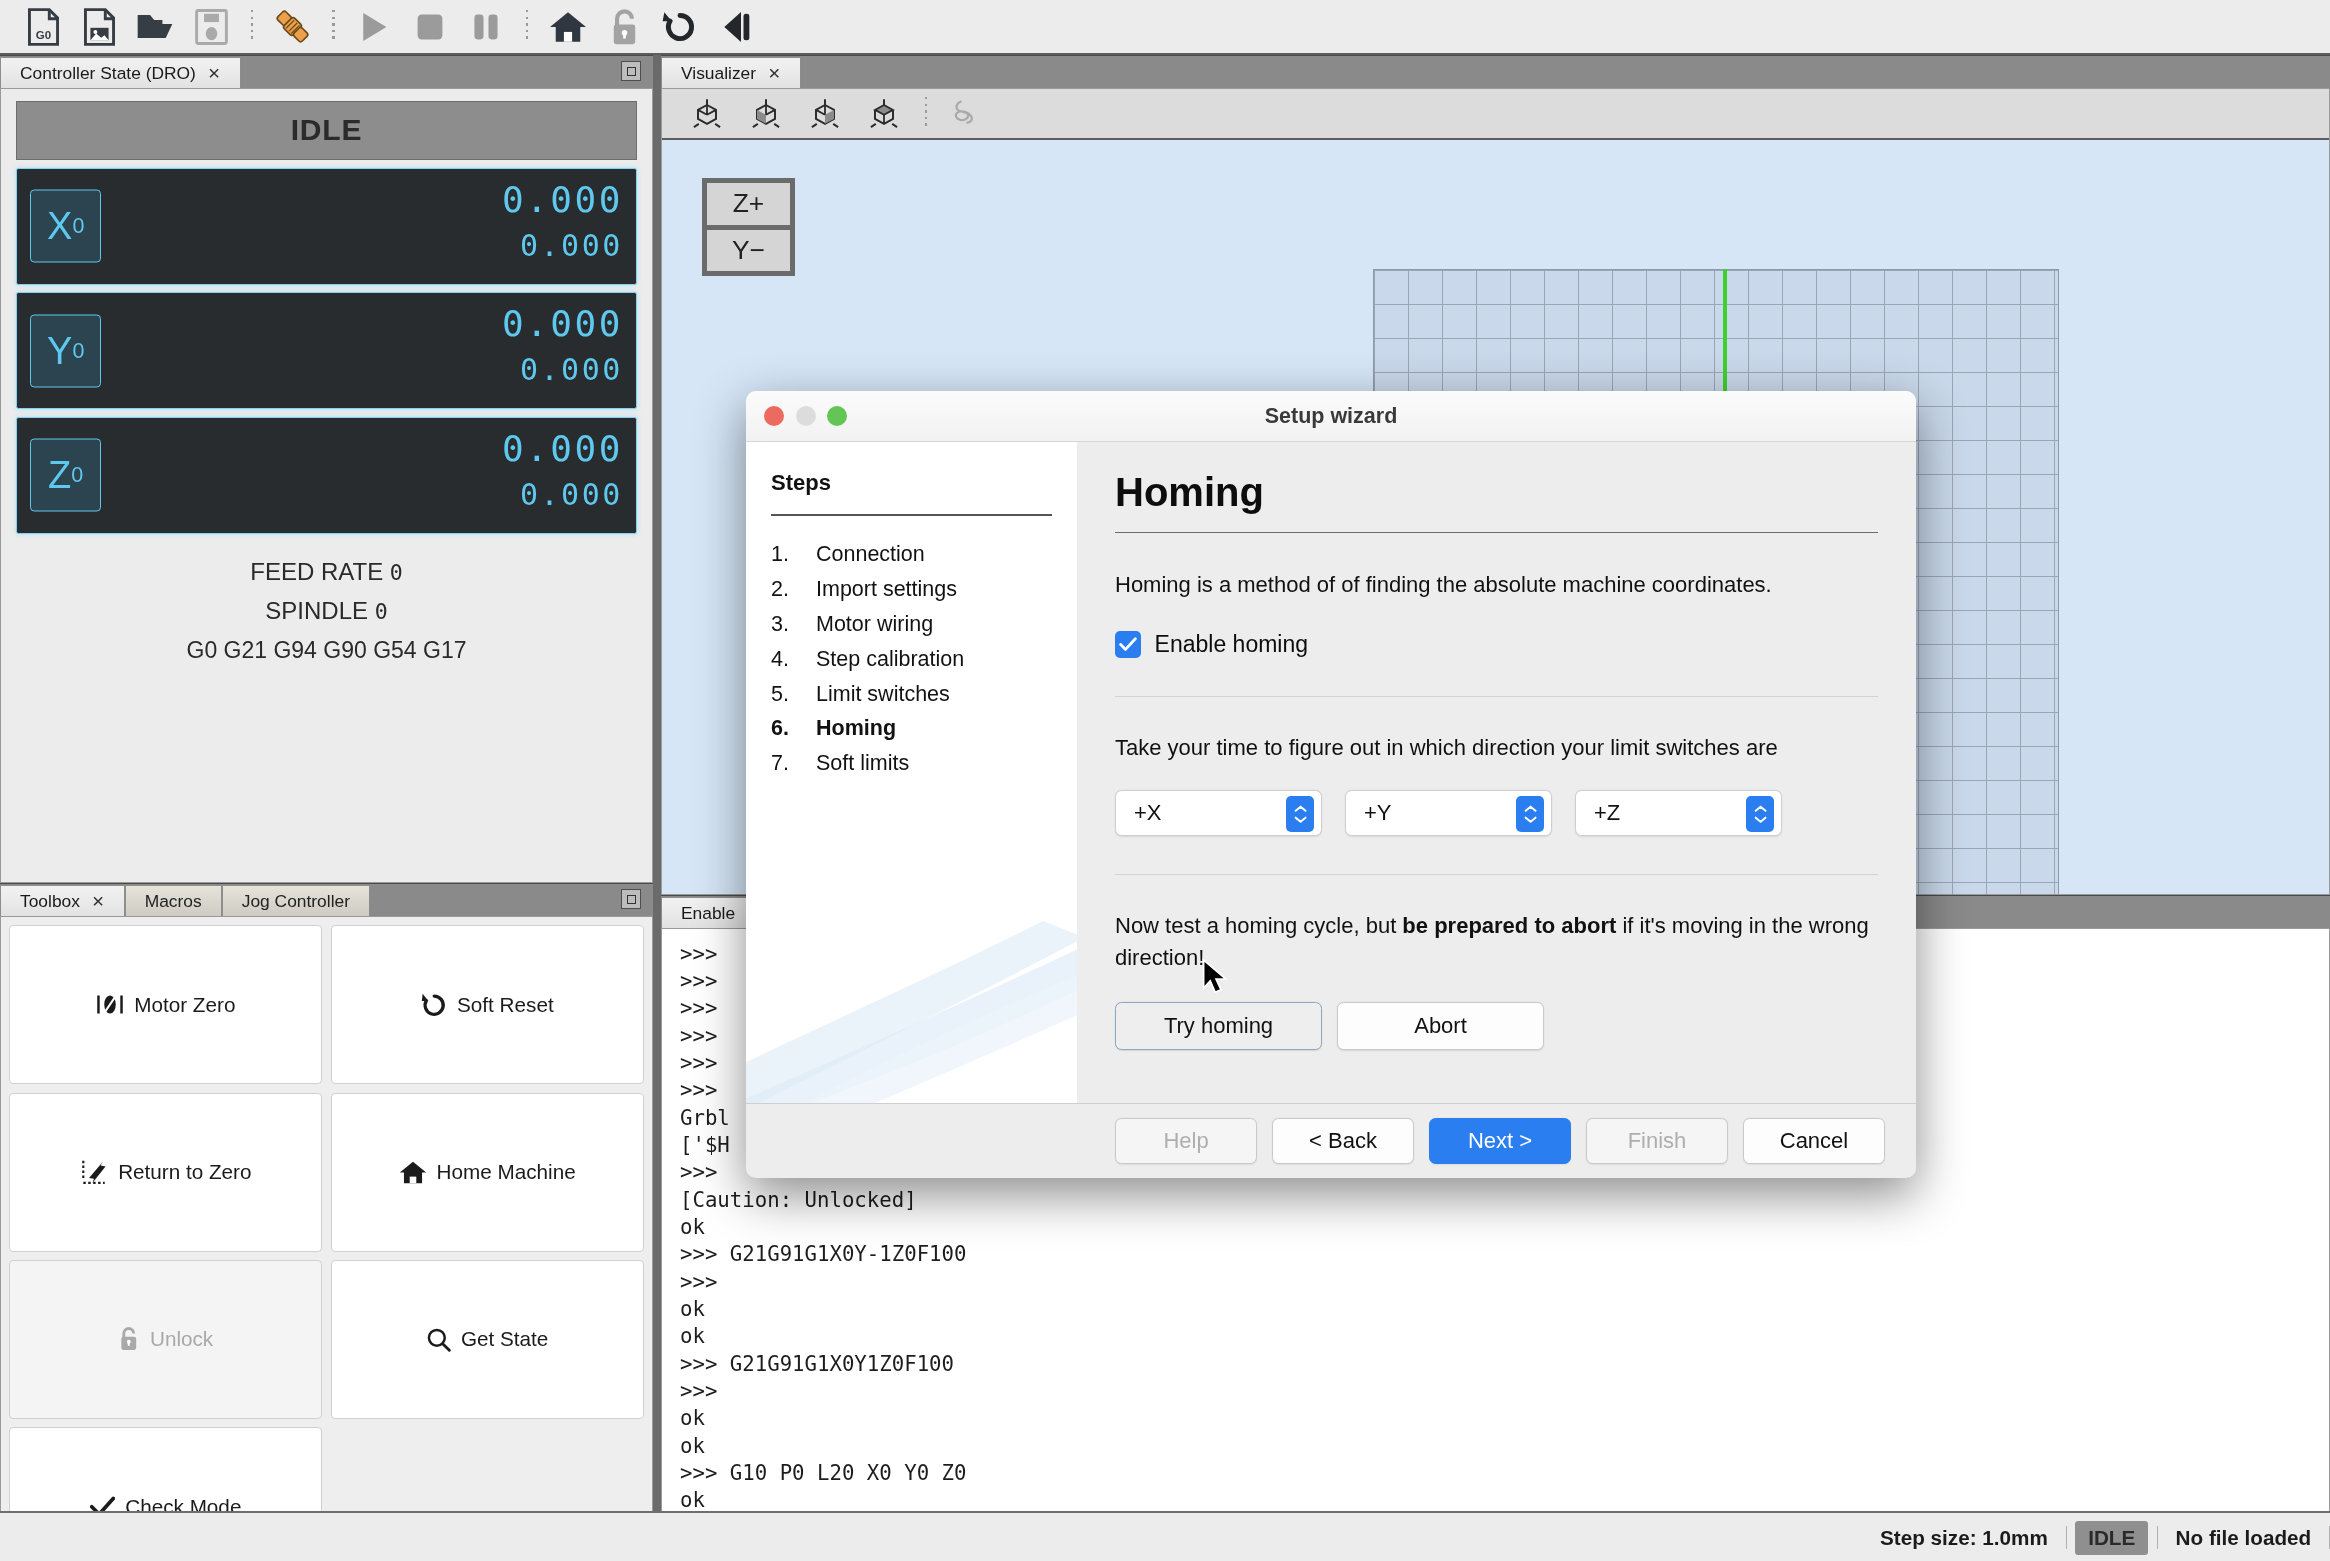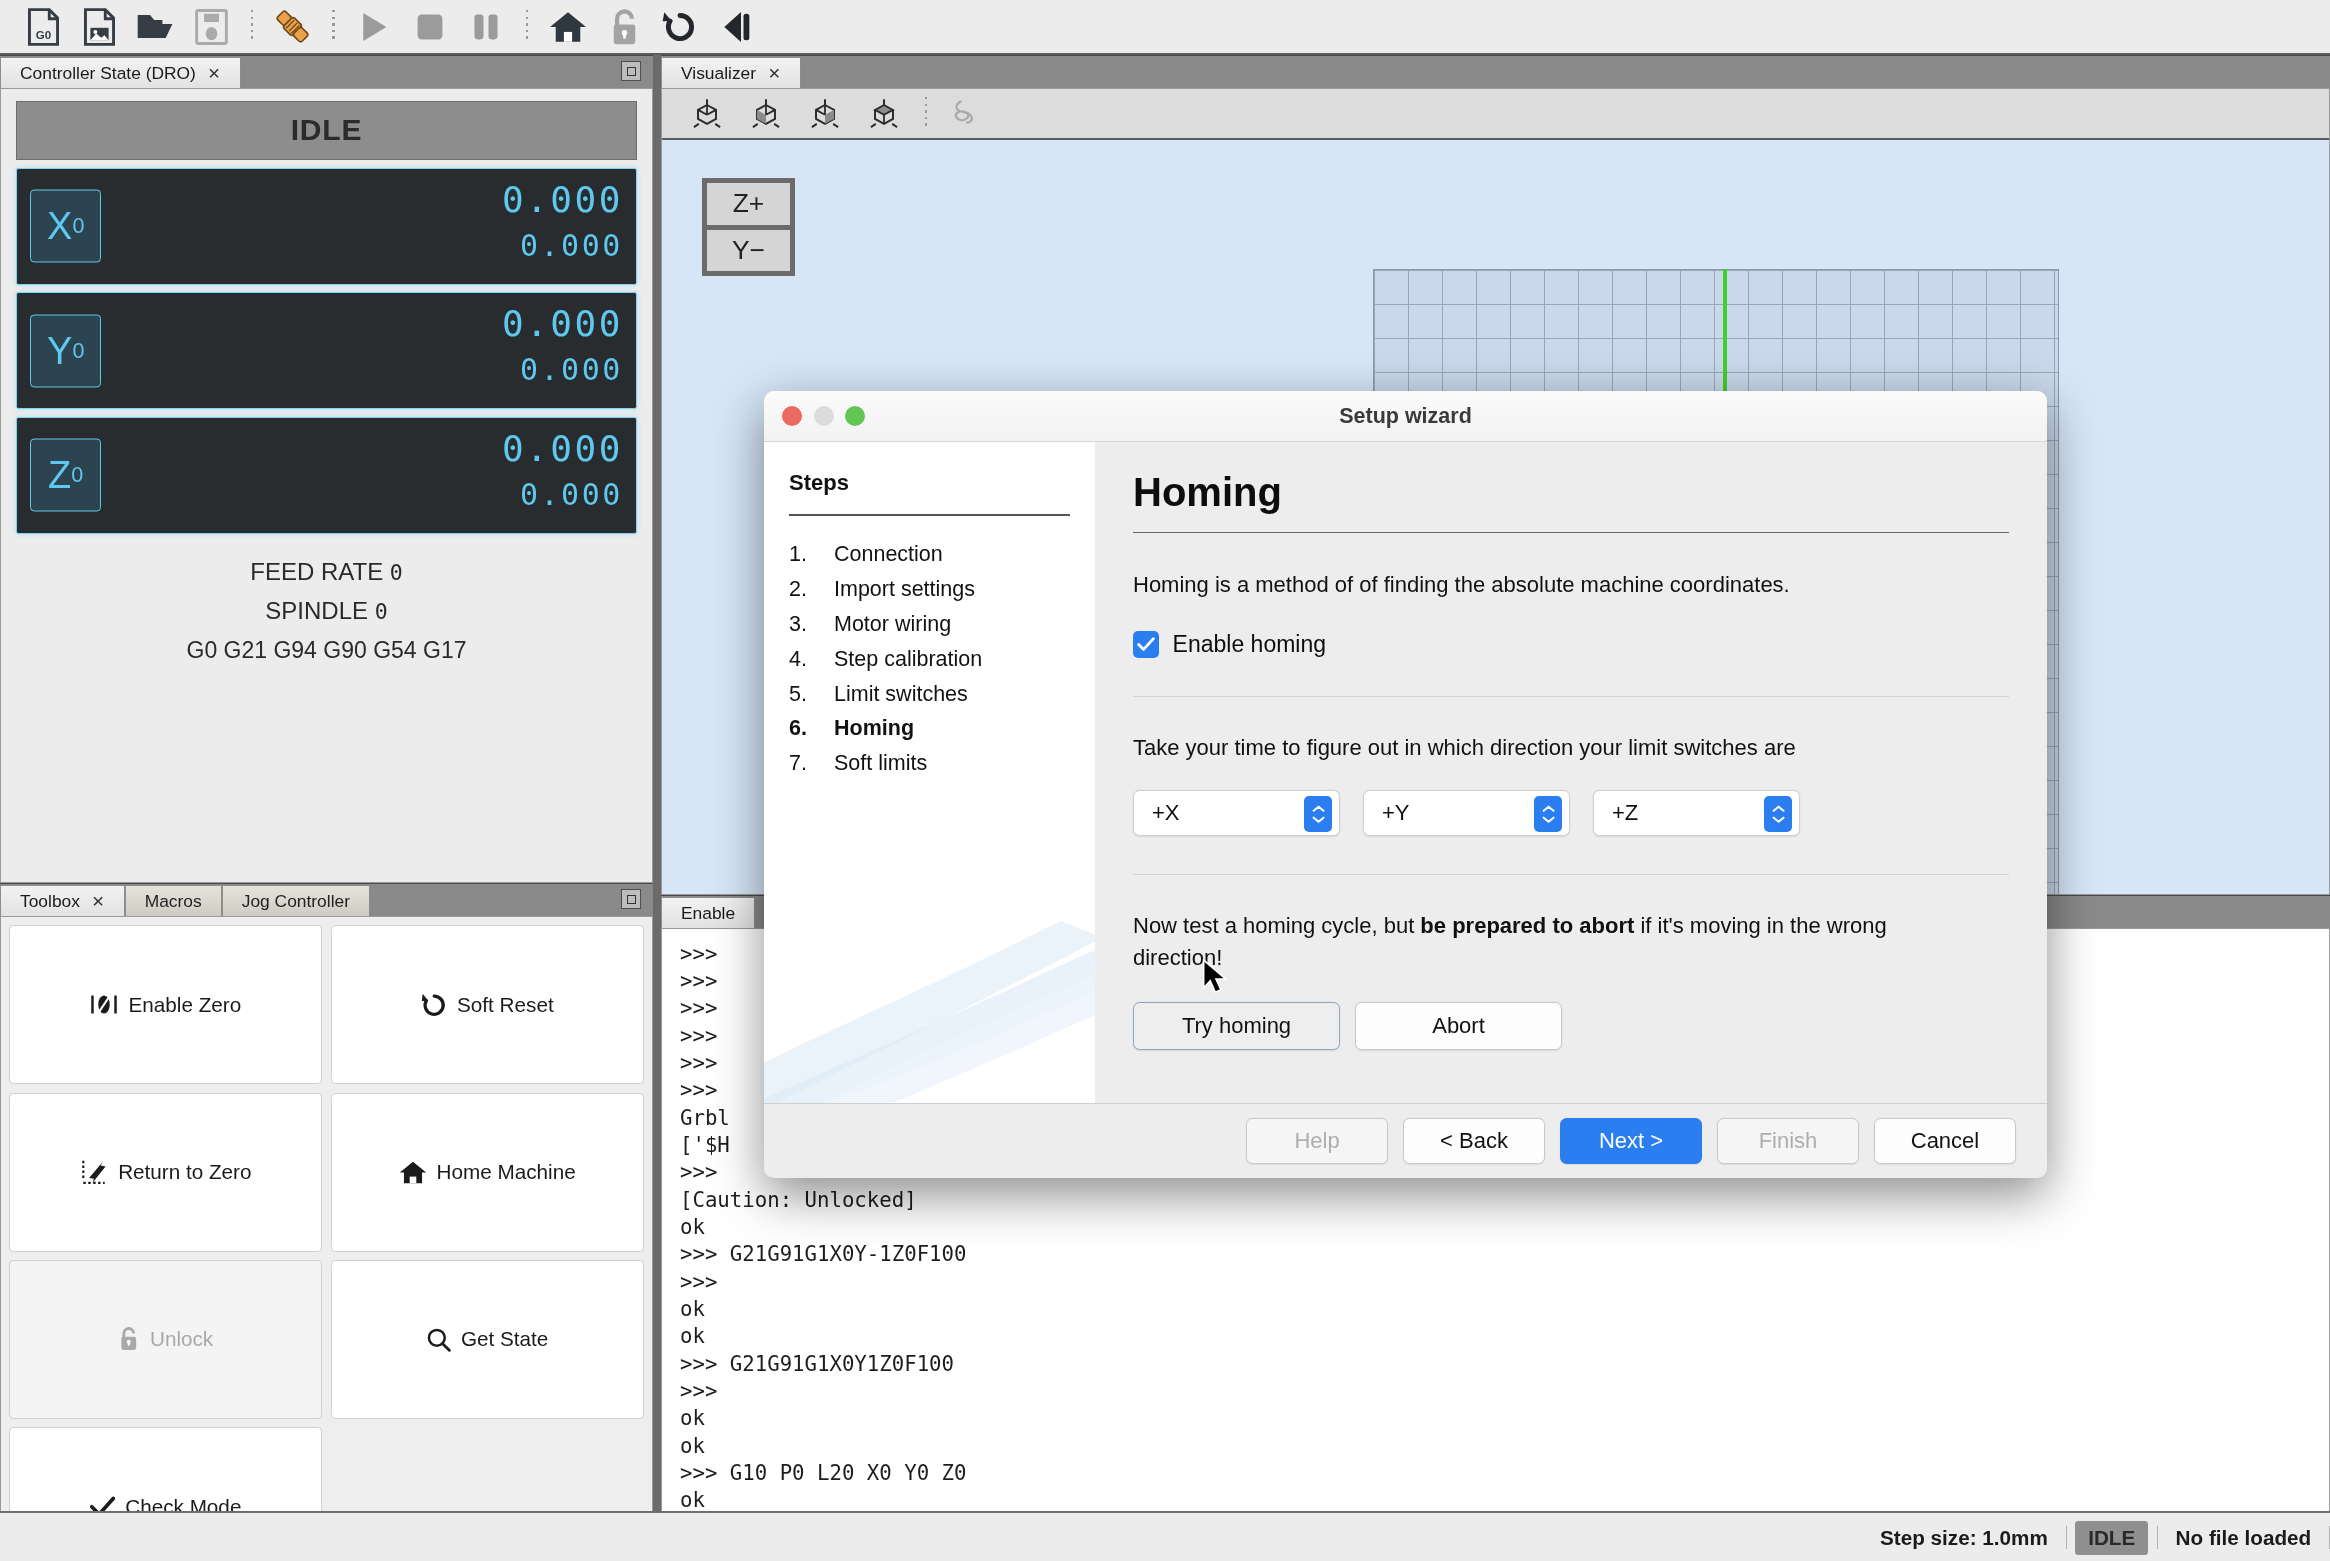--- a/index.html
+++ b/index.html
@@ -151,24 +151,23 @@
     background: #ececec; border-top: 2.5px solid #6e6e6e;
     display: flex; align-items: center; justify-content: flex-end;
     gap: 0; font-size: 20.7px; color: #1b1b1b; font-weight: bold;
   }
   .sb-item { padding: 0 18px; }
   .sb-div { width: 0.8px; height: 23px; background: #b0b0b0; }
   .sb-idle { background: #8f8f8f; color: #2a2a2a; padding: 5px 13.2px; border-radius: 3.3px; margin: 0 8.3px; }
 
   
   .dialog {
-    position: absolute; left: 746px; top: 391px; width: 1283px; height: 787px;
+    position: absolute; left: 746px; top: 391px; width: 1170px; height: 787px;
     background: #ededed; border-radius: 10px; overflow: hidden;
     box-shadow: 0 16.5px 50px rgba(0,0,0,.45);
-    margin-left: 18px;
   }
   .dlg-titlebar {
     height: 51px; background: linear-gradient(to bottom,#fbfbfb,#f2f2f2);
     border-bottom: 0.8px solid #d6d6d6; display: flex; align-items: center;
     position: relative;
   }
   .traffic { display: flex; gap: 11.6px; padding-left: 18px; }
   .tl { width: 20px; height: 20px; border-radius: 50%; cursor: pointer; }
   .tl.red { background: #ec6a5f; } .tl.yel { background: #dcdcdc; } .tl.grn { background: #62c554; }
   .dlg-title {
@@ -388,21 +387,21 @@
         </div>
     </div>
 
     <div class="toolbox-body">
       <div class="tool-btn">
         <svg width="28" height="25" viewBox="0 0 34 30">
             <path d="M3 4v22M31 4v22" stroke="#1b1b1b" stroke-width="3"></path>
             <ellipse cx="17" cy="15" rx="7" ry="11" fill="#1b1b1b"></ellipse>
             <line x1="11" y1="24" x2="23" y2="6" stroke="#fff" stroke-width="2.4"></line>
           </svg>
-        <span>Enable Zero</span>
+        <span>Motor Zero</span>
       </div>
       <div class="tool-btn">
         <svg width="26.4" height="26.4" viewBox="0 0 32 32">
             <path d="M16 5a11 11 0 1 1-9.5 5.4" fill="none" stroke="#1b1b1b" stroke-width="4" stroke-linecap="round"></path>
             <path d="M2 2l7 9H1z" fill="#1b1b1b"></path>
           </svg>
         <span>Soft Reset</span>
       </div>
       <div class="tool-btn">
         <svg width="28" height="26.4" viewBox="0 0 34 32">

